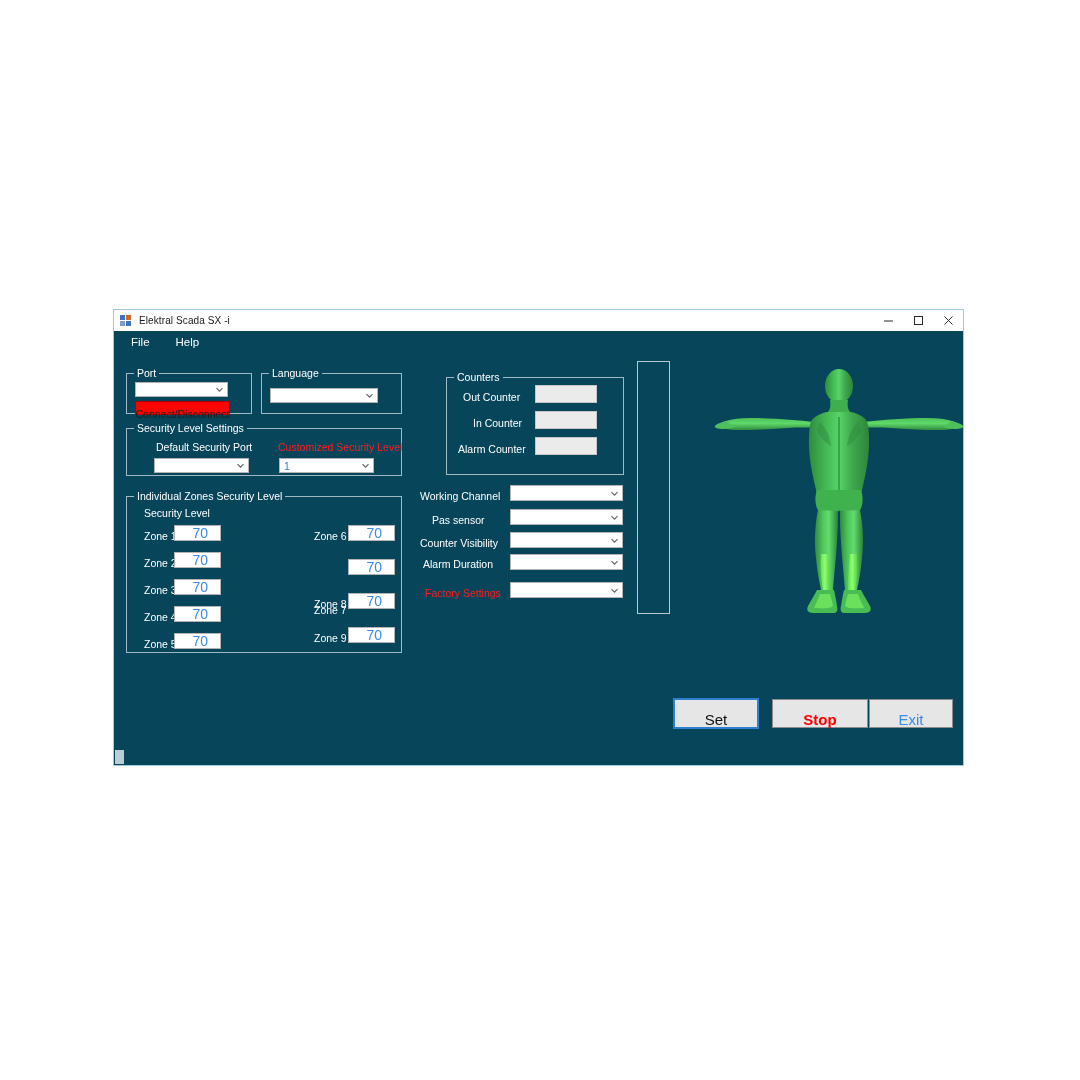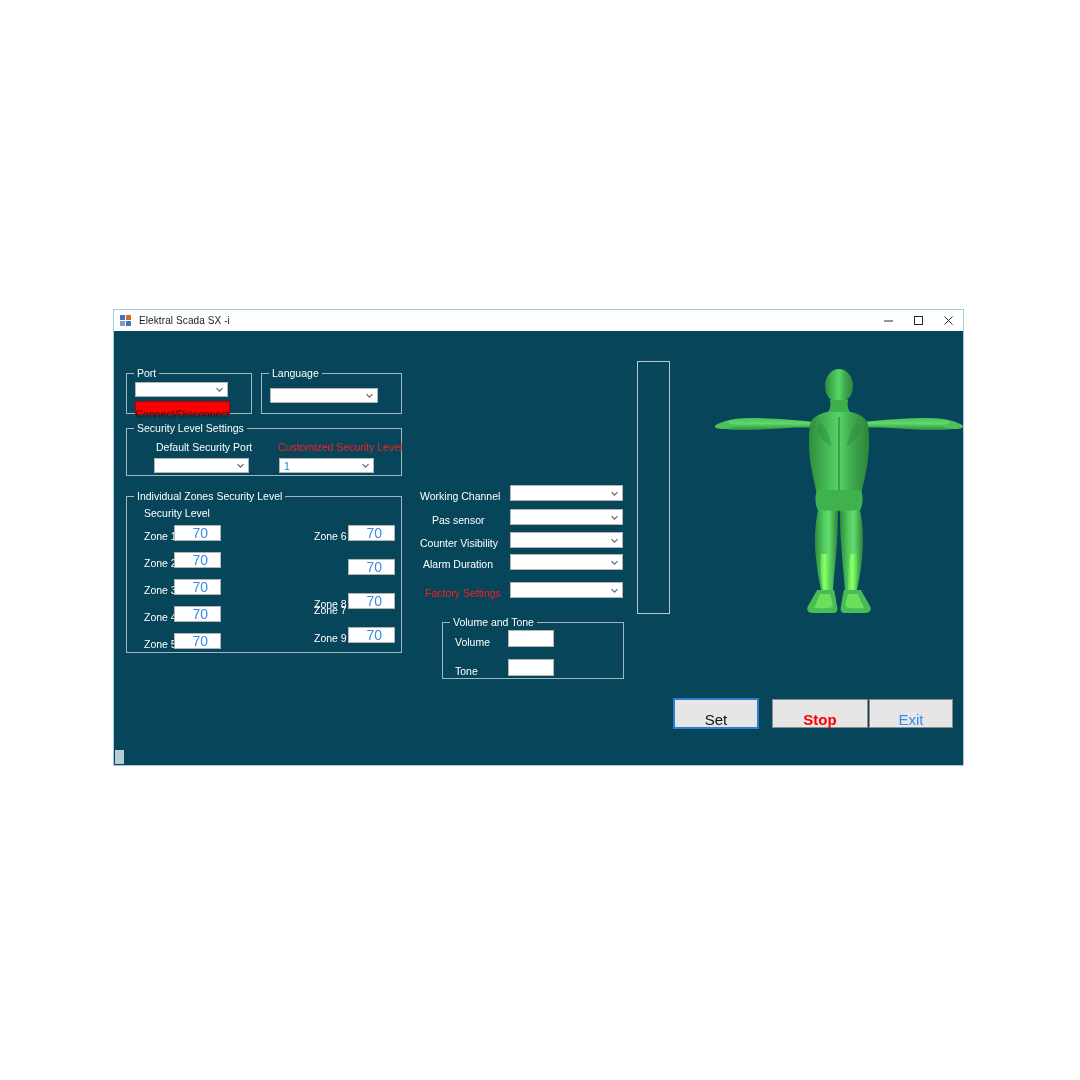--- a/index.html
+++ b/index.html
@@ -135,20 +135,24 @@
       </span>
       <span class="winbtn">
         <svg width="11" height="11" viewBox="0 0 11 11">
             <line x1="1.5" y1="1.5" x2="9.5" y2="9.5" stroke="#2b2b2b" stroke-width="1"></line>
             <line x1="9.5" y1="1.5" x2="1.5" y2="9.5" stroke="#2b2b2b" stroke-width="1"></line>
           </svg>
       </span>
     </span>
   </div>
 
+  <div id="menubar">
+    <span class="menu-item">File</span>
+    <span class="menu-item">Help</span>
+  </div>
 
   <div class="groupbox" style="left:12px;top:57px;width:126px;height:47px;">
     <div class="gb-frame"></div>
     <div class="gb-title">Port</div>
     <div class="combo" style="left:9px;top:15px;width:93px;height:15px;">
       <span class="val"></span>
       <span class="arrow">
         <svg width="9" height="9" viewBox="0 0 9 9">
             <path d="M1.5 3.2 L4.5 6.2 L7.5 3.2" fill="none" stroke="#606060" stroke-width="1.1"></path>
           </svg>
@@ -239,20 +243,38 @@
     <div class="txt" style="left:222px;top:103px;width:47px;height:16px;">
         <span class="val">70</span>
       </div>
 
     <div class="lbl" style="left:188px;top:142px;">Zone 9</div>
     <div class="txt" style="left:222px;top:137px;width:47px;height:16px;">
         <span class="val">70</span>
       </div>
   </div>
 
+  <div class="groupbox" style="left:332px;top:61px;width:178px;height:104px;">
+    <div class="gb-frame"></div>
+    <div class="gb-title">Counters</div>
+    <div class="lbl" style="left:17px;top:20px;">Out Counter</div>
+    <div class="txt disabled plain" style="left:89px;top:14px;width:62px;height:18px;">
+        <span class="val"></span>
+      </div>
+
+    <div class="lbl" style="left:27px;top:46px;">In Counter</div>
+    <div class="txt disabled plain" style="left:89px;top:40px;width:62px;height:18px;">
+        <span class="val"></span>
+      </div>
+
+    <div class="lbl" style="left:12px;top:72px;">Alarm Counter</div>
+    <div class="txt disabled plain" style="left:89px;top:66px;width:62px;height:18px;">
+        <span class="val"></span>
+      </div>
+  </div>
 
   <div class="lbl" style="left:306px;top:180px;">Working Channel</div>
   <div class="combo" style="left:396px;top:175px;width:113px;height:16px;">
     <span class="val"></span>
     <span class="arrow">
         <svg width="9" height="9" viewBox="0 0 9 9">
           <path d="M1.5 3.2 L4.5 6.2 L7.5 3.2" fill="none" stroke="#606060" stroke-width="1.1"></path>
         </svg>
       </span>
   </div>
@@ -290,32 +312,20 @@
   <div class="lbl red" style="left:311px;top:277px;">Factory Settings</div>
   <div class="combo" style="left:396px;top:272px;width:113px;height:16px;">
     <span class="val"></span>
     <span class="arrow">
         <svg width="9" height="9" viewBox="0 0 9 9">
           <path d="M1.5 3.2 L4.5 6.2 L7.5 3.2" fill="none" stroke="#606060" stroke-width="1.1"></path>
         </svg>
       </span>
   </div>
 
-  <div class="groupbox" style="left:328px;top:306px;width:182px;height:63px;">
-    <div class="gb-frame"></div>
-    <div class="gb-title">Volume and Tone</div>
-    <div class="lbl" style="left:13px;top:20px;">Volume</div>
-    <div class="txt plain" style="left:66px;top:14px;width:46px;height:17px;">
-        <span class="val"></span>
-      </div>
-    <div class="lbl" style="left:13px;top:49px;">Tone</div>
-    <div class="txt plain" style="left:66px;top:43px;width:46px;height:17px;">
-        <span class="val"></span>
-      </div>
-  </div>
 
   <div id="side-panel" style="left:523px;top:51px;width:33px;height:253px;"></div>
 
   <div id="body-model" style="left:600px;top:52px;width:250px;height:268px;">
     <svg width="250" height="268" viewBox="0 0 250 268">
       <defs>
         <linearGradient id="gBody" x1="0" y1="0" x2="1" y2="0">
           <stop offset="0%" stop-color="#2f8b3d"></stop>
           <stop offset="28%" stop-color="#44b855"></stop>
           <stop offset="50%" stop-color="#57d566"></stop>

